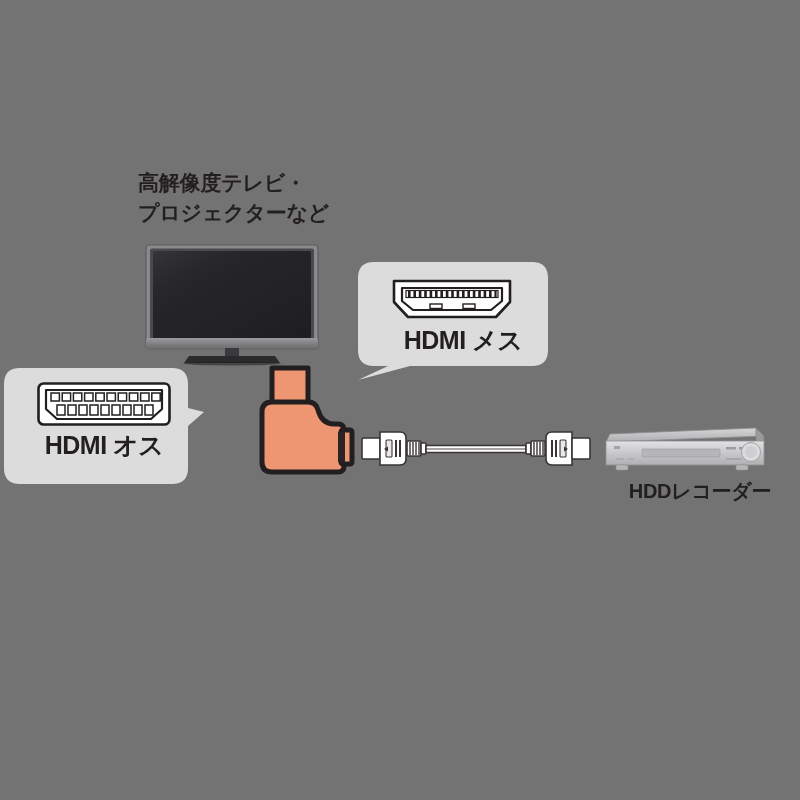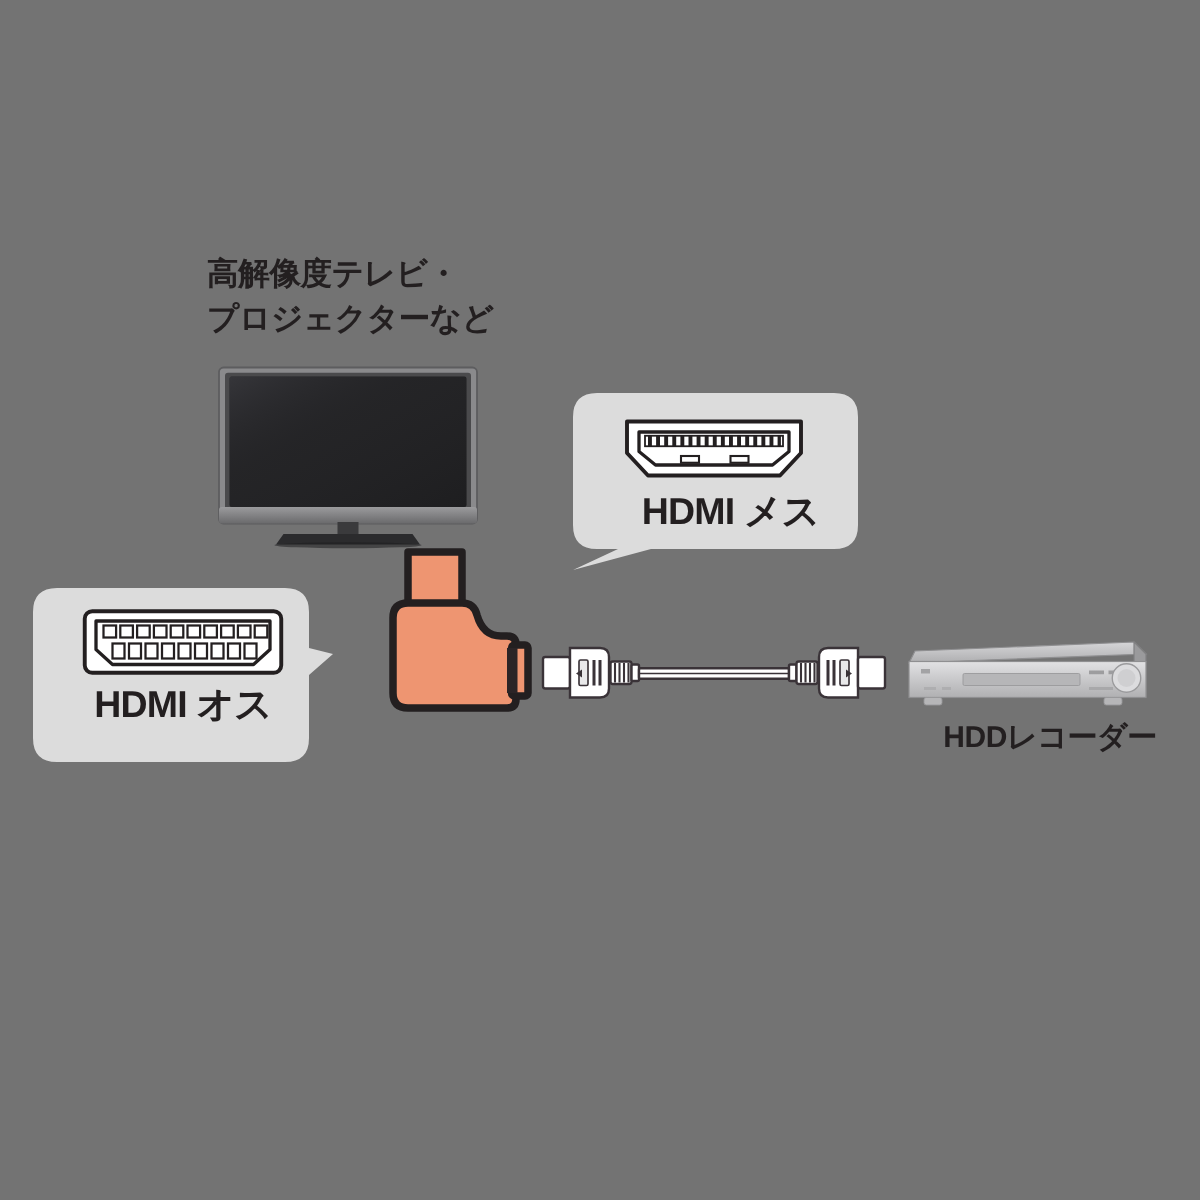--- a/index.html
+++ b/index.html
@@ -56,25 +56,25 @@
   .bubble-label {
     position: absolute;
     width: 100%;
     text-align: center;
     font-size: 25px;
     font-weight: 700;
     color: #231f20;
     letter-spacing: -0.5px;
   }
 
-  #bubble-male-wrap { left: 22px; top: 368px; width: 200px; height: 116px; margin-top: 24px; }
+  #bubble-male-wrap { left: 4px; top: 368px; width: 200px; height: 116px; }
   #bubble-male-label { left: 0; top: 61px; }
   #bubble-male-icon { position: absolute; left: 33px; top: 14px; width: 134px; height: 44px; }
 
-  #bubble-female-wrap { left: 358px; top: 262px; width: 210px; height: 118px; margin-left: 24px; }
+  #bubble-female-wrap { left: 358px; top: 262px; width: 210px; height: 118px; }
   #bubble-female-label { left: 0; top: 62px; }
   #bubble-female-icon { position: absolute; left: 32px; top: 16px; width: 124px; height: 42px; }
 
   svg { display: block; overflow: visible; }
 </style>
 </head>
 <body>
 
 <div id="stage">
 

